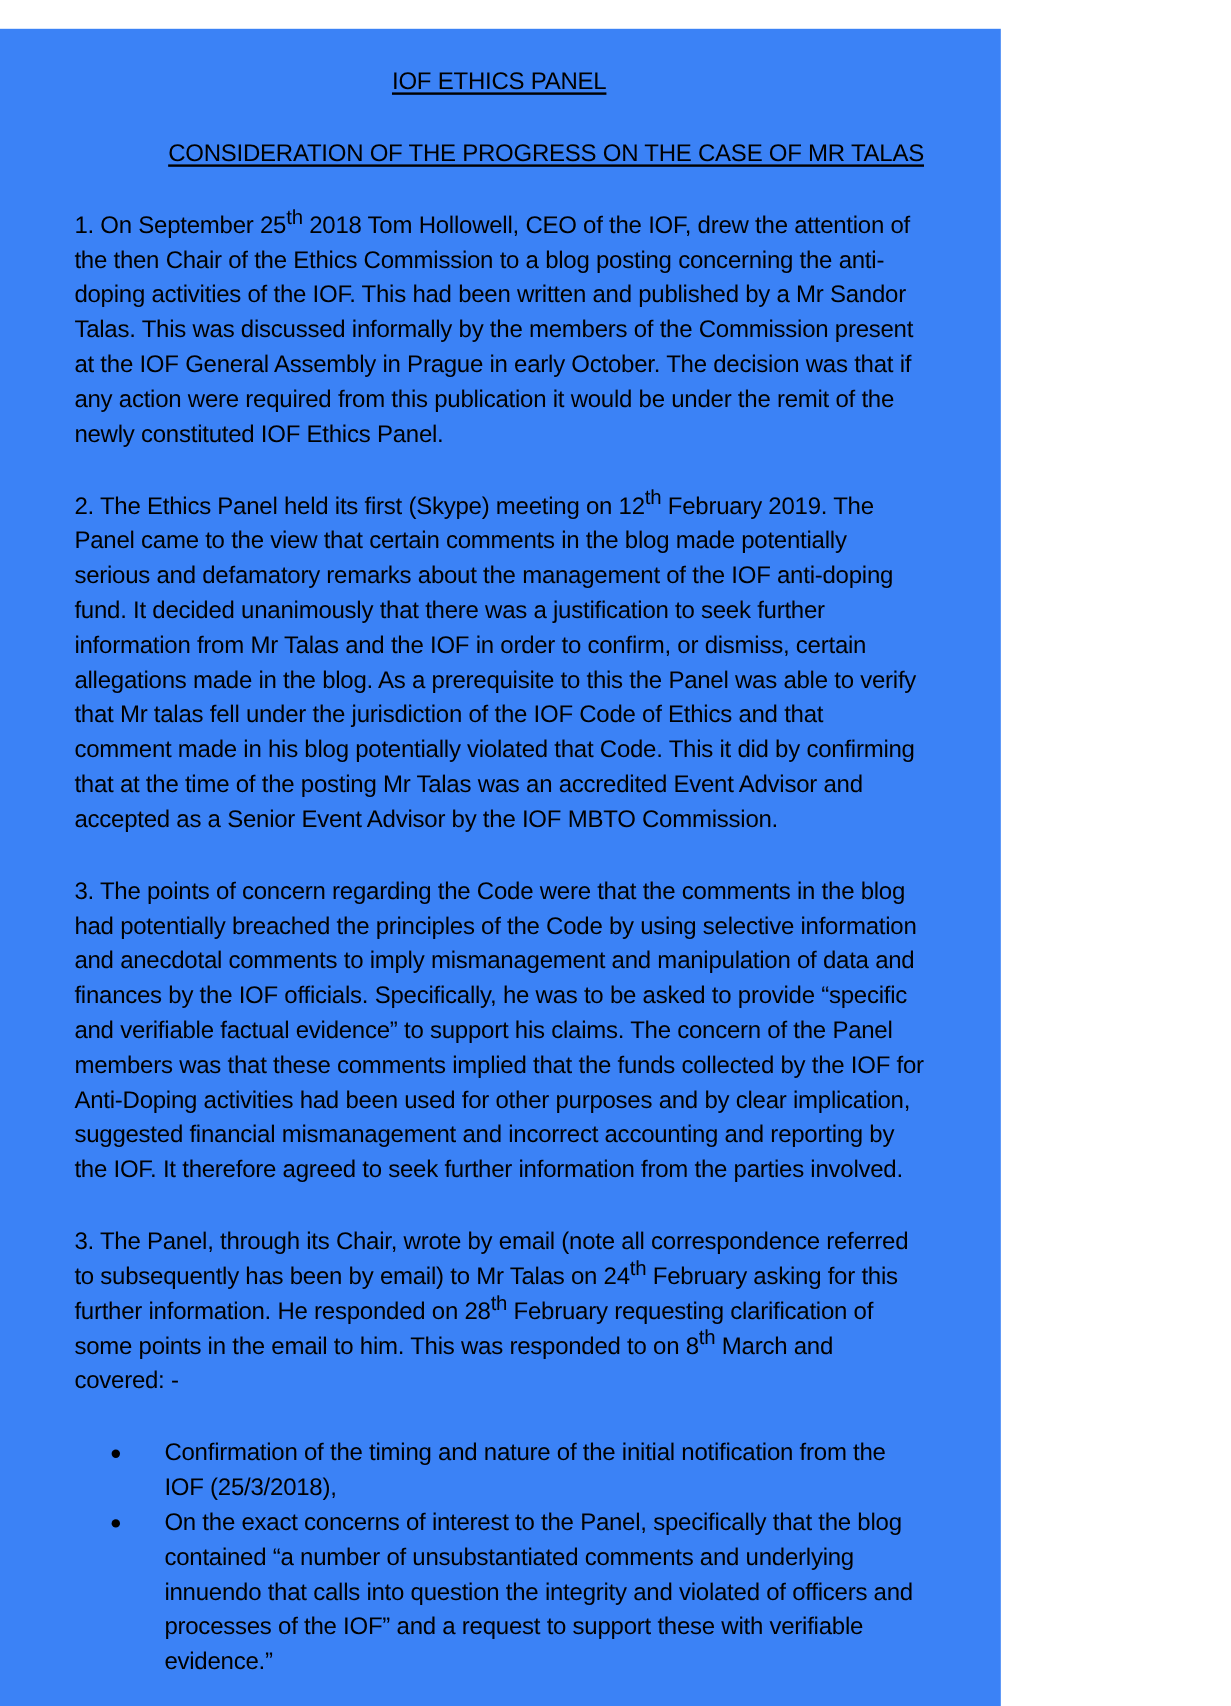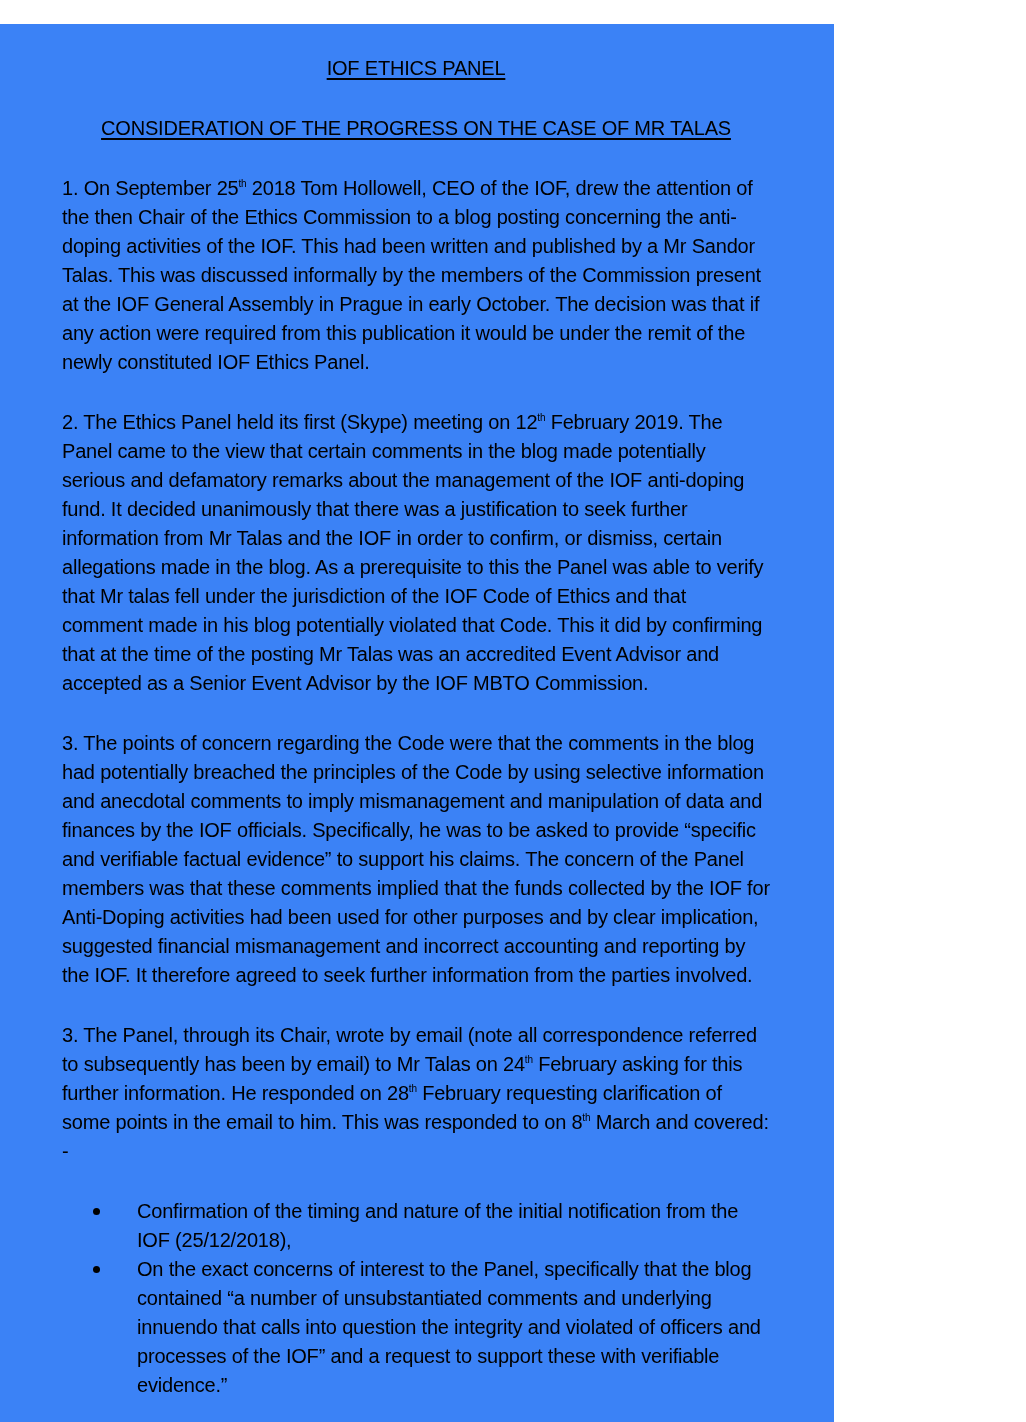--- a/index.html
+++ b/index.html
@@ -27,20 +27,21 @@
     font-size: 20px;
     font-weight: 400;
     text-align: center;
     text-decoration: underline;
     text-underline-offset: 3px;
     margin: 0;
     line-height: 29px;
   }
   h2.doc-subtitle {
     margin-top: 31px;
+    text-align: right;
   }
   .content p {
     margin: 31px 0 0 0;
     text-align: left;
   }
   .content ul {
     list-style: none;
     margin: 31px 0 0 0;
     padding: 0 0 0 75px;
   }
@@ -51,21 +52,21 @@
     content: "";
     position: absolute;
     left: -44px;
     top: 11px;
     width: 7px;
     height: 7px;
     background: #000000;
     border-radius: 50%;
   }
   sup {
-    font-size: 10px;
+    font-size: 17px;
     line-height: 0;
     vertical-align: super;
     letter-spacing: -0.2px;
   }
   .bottom-shade {
     position: absolute;
     left: 0;
     right: 0;
     bottom: 0;
     height: 18px;
@@ -79,18 +80,18 @@
 <div class="page">
   <div class="content">
     <h1 class="doc-title">IOF ETHICS PANEL</h1>
     <h2 class="doc-subtitle">CONSIDERATION OF THE PROGRESS ON THE CASE OF MR TALAS</h2>
 
   <p><span>1. On September 25</span><sup>th</sup><span> 2018 Tom Hollowell, CEO of the IOF, drew the attention of the then Chair of the Ethics Commission to a blog posting concerning the anti-doping activities of the IOF. This had been written and published by a Mr Sandor Talas. This was discussed informally by the members of the Commission present at the IOF General Assembly in Prague in early October. The decision was that if any action were required from this publication it would be under the remit of the newly constituted IOF Ethics Panel.</span></p>
       <p><span>2. The Ethics Panel held its first (Skype) meeting on 12</span><sup>th</sup><span> February 2019. The Panel came to the view that certain comments in the blog made potentially serious and defamatory remarks about the management of the IOF anti-doping fund. It decided unanimously that there was a justification to seek further information from Mr Talas and the IOF in order to confirm, or dismiss, certain allegations made in the blog. As a prerequisite to this the Panel was able to verify that Mr talas fell under the jurisdiction of the IOF Code of Ethics and that comment made in his blog potentially violated that Code. This it did by confirming that at the time of the posting Mr Talas was an accredited Event Advisor and accepted as a Senior Event Advisor by the IOF MBTO Commission.</span></p>
       <p><span>3. The points of concern regarding the Code were that the comments in the blog had potentially breached the principles of the Code by using selective information and anecdotal comments to imply mismanagement and manipulation of data and finances by the IOF officials. Specifically, he was to be asked to provide “specific and verifiable factual evidence” to support his claims. The concern of the Panel members was that these comments implied that the funds collected by the IOF for Anti-Doping activities had been used for other purposes and by clear implication, suggested financial mismanagement and incorrect accounting and reporting by the IOF. It therefore agreed to seek further information from the parties involved.</span></p>
       <p><span>3. The Panel, through its Chair, wrote by email (note all correspondence referred to subsequently has been by email) to Mr Talas on 24</span><sup>th</sup><span> February asking for this further information. He responded on 28</span><sup>th</sup><span> February requesting clarification of some points in the email to him. This was responded to on 8</span><sup>th</sup><span> March and covered: -</span></p>
       <ul>
-        <li><span>Confirmation of the timing and nature of the initial notification from the IOF (25/12/2018),</span></li>
+        <li><span>Confirmation of the timing and nature of the initial notification from the IOF (25/3/2018),</span></li>
         <li><span>On the exact concerns of interest to the Panel, specifically that the blog contained “a number of unsubstantiated comments and underlying innuendo that calls into question the integrity and violated of officers and processes of the IOF” and a request to support these with verifiable evidence.”</span></li>
       </ul>
     </div>
   <div class="bottom-shade"></div>
 </div>
 
 </body></html>

